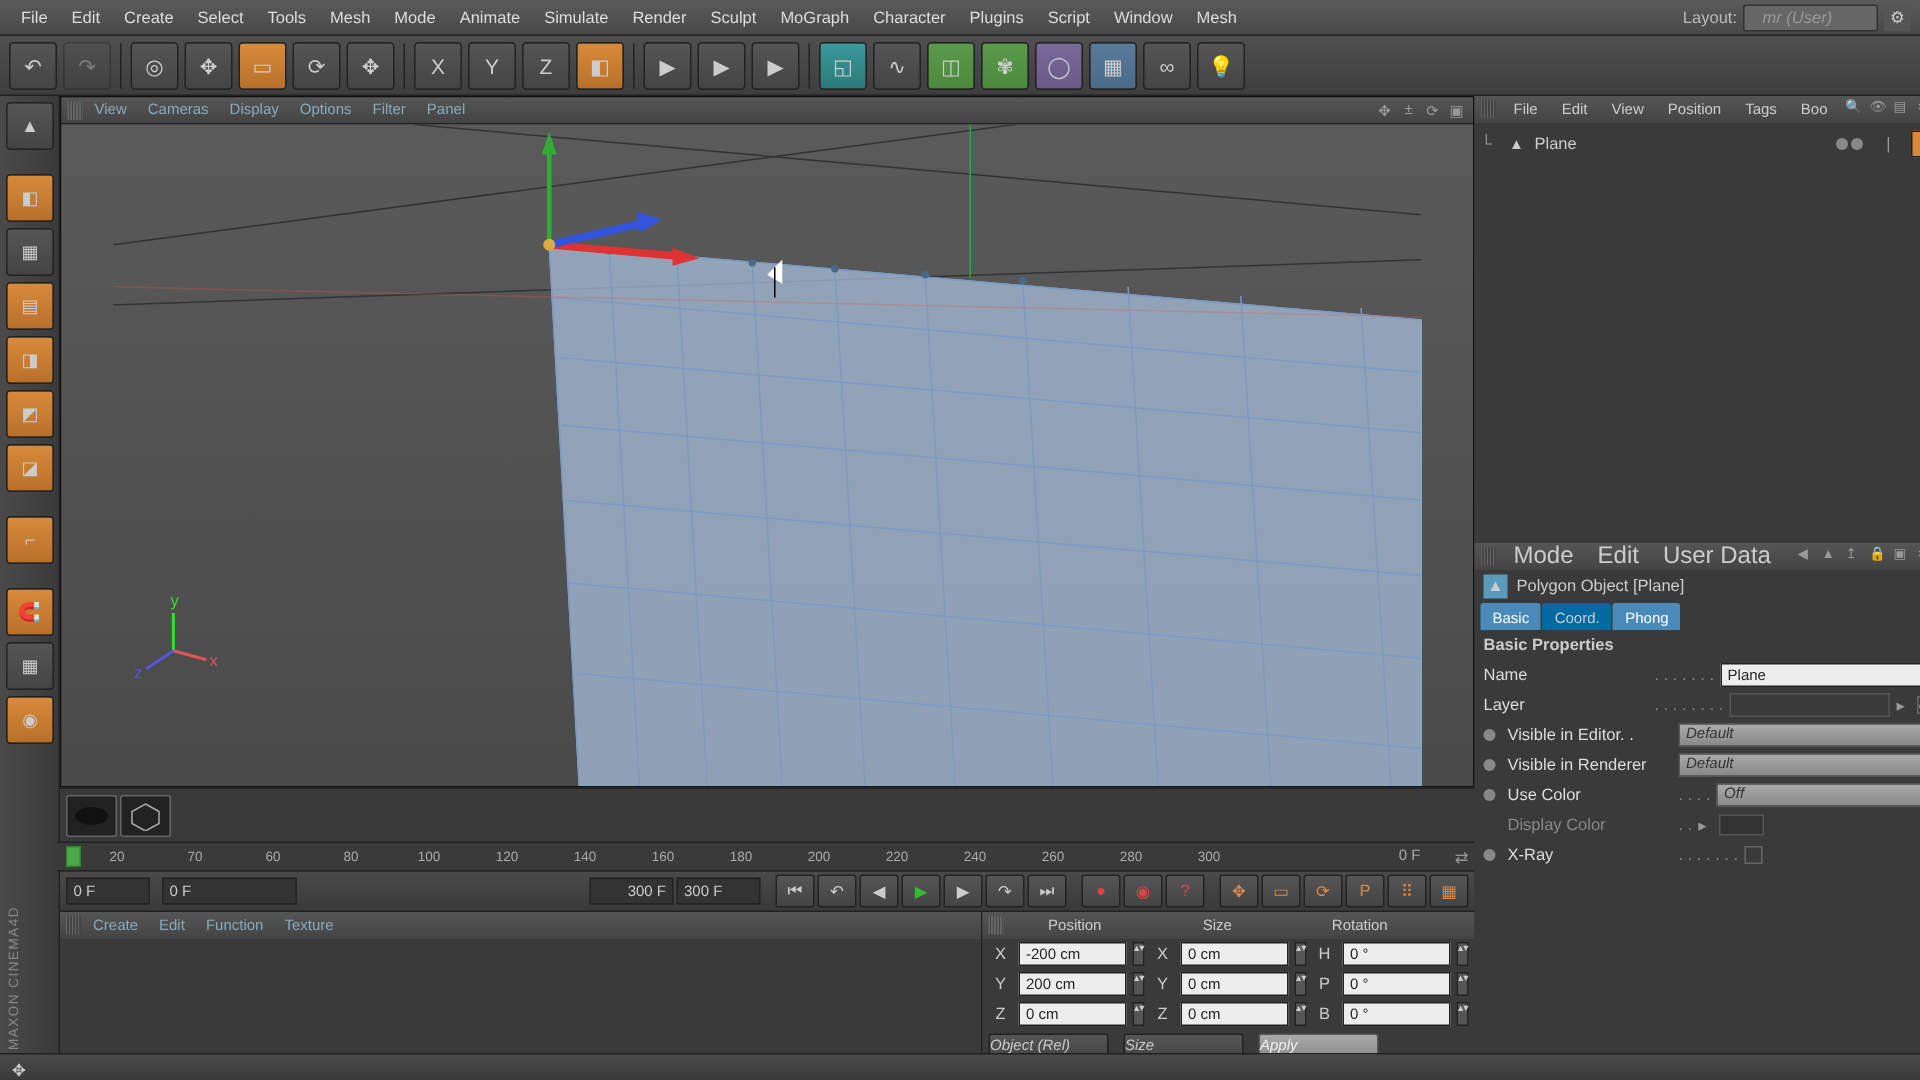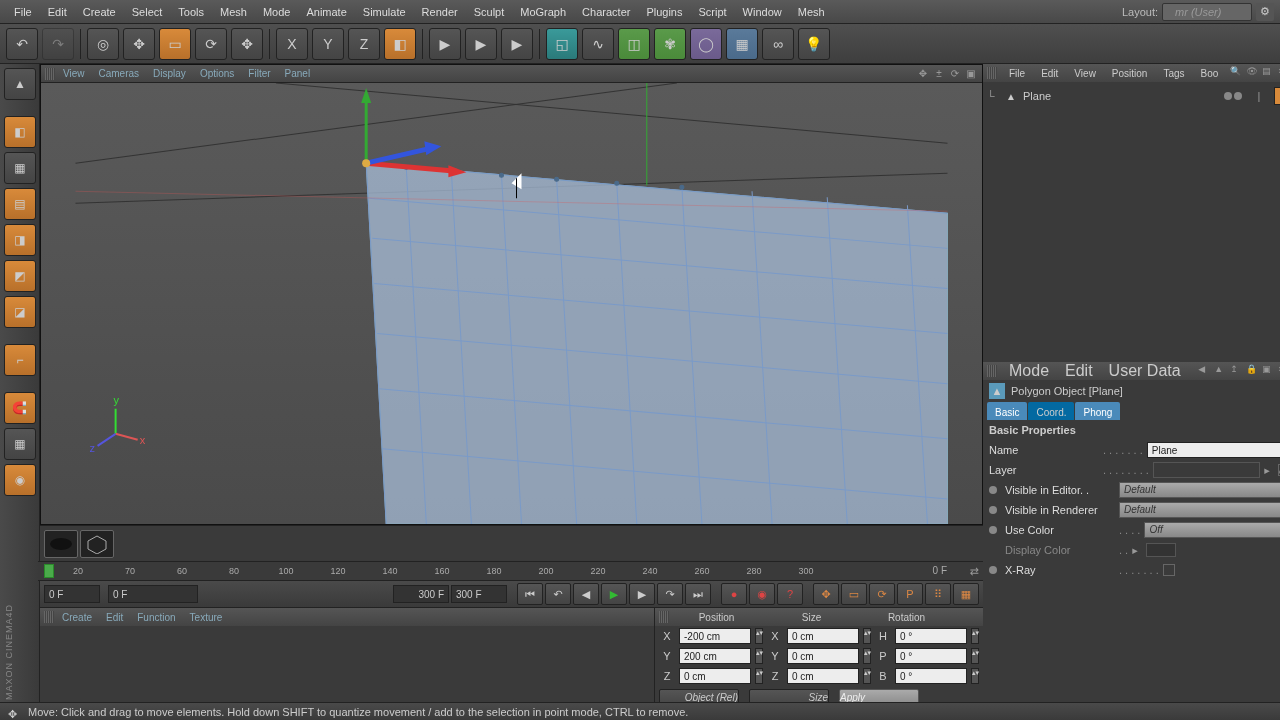--- a/index.html
+++ b/index.html
@@ -50,21 +50,21 @@
 .mat-panel-header .vt-item{color:#8ab}
 .coord-panel{flex:1;background:#3a3a3a}
 .coord-header{height:18px;background:linear-gradient(#555,#444);display:flex;align-items:center;padding:0 4px}
 .coord-header .ch-grip{width:10px;height:12px;background:repeating-linear-gradient(90deg,#666 0,#666 1px,#444 1px,#444 2px)}
 .coord-header span{width:95px;text-align:center;color:#ccc;font-size:10px}
 .coord-row{display:flex;align-items:center;height:20px;padding:0 4px;gap:4px}
 .coord-label{width:16px;color:#ccc;text-align:center}
 .coord-input{width:72px;height:16px;background:#ededed;border:1px solid #222;color:#222;padding:0 4px;font-size:10px}
 .coord-spin{width:8px;height:16px;background:#555;border:1px solid #222;font-size:7px;text-align:center;line-height:7px}
 .coord-actions{display:flex;align-items:center;height:24px;padding:0 4px;gap:10px}
-.coord-dd{width:80px;height:18px;background:linear-gradient(#555,#444);border:1px solid #222;border-radius:2px;color:#ccc;font-size:10px;text-align:right;line-height:16px;font-style:italic}
+.coord-dd{width:80px;height:18px;background:linear-gradient(#555,#444);border:1px solid #222;border-radius:2px;color:#ccc;font-size:10px;text-align:left;line-height:16px;font-style:italic}
 .apply-btn{width:80px;height:18px;background:linear-gradient(#aaa,#888);border:1px solid #555;border-radius:2px;color:#eee;font-size:10px;text-align:left;line-height:16px;font-style:italic}
 .right-col{width:340px;background:#3a3a3a;display:flex;flex-direction:column;position:relative}
 .om-header{height:18px;background:linear-gradient(#555,#444);display:flex;align-items:center;padding:0 4px;gap:8px}
 .om-header span{color:#ccc;font-size:10px;padding:0 4px}
 .om-header .om-icons{margin-left:auto;display:flex;gap:2px}
 .om-header .om-icons i{width:14px;height:14px;color:#999;font-size:9px;font-style:normal}
 .om-body{height:280px;background:#3a3a3a;padding:4px}
 .om-item{display:flex;align-items:center;gap:4px;height:20px}
 .om-item .tree-icon{width:12px;color:#999}
 .om-item .obj-icon{width:16px;height:16px;display:flex;align-items:center;justify-content:center;font-size:10px}
@@ -467,14 +467,13 @@
         <div class="cb"></div>
       </div>
     </div>
   </div>
 </div>
 
 <div class="brand-vert">MAXON CINEMA4D</div>
 
 <div class="status-bar">
   <span class="sb-icon">✥</span>
-  <span>Move: Click and drag to move elements. Hold down SHIFT to quantize movement / add to the selection in point mode, CTRL to remove.</span>
 </div>
 
 </body></html>

